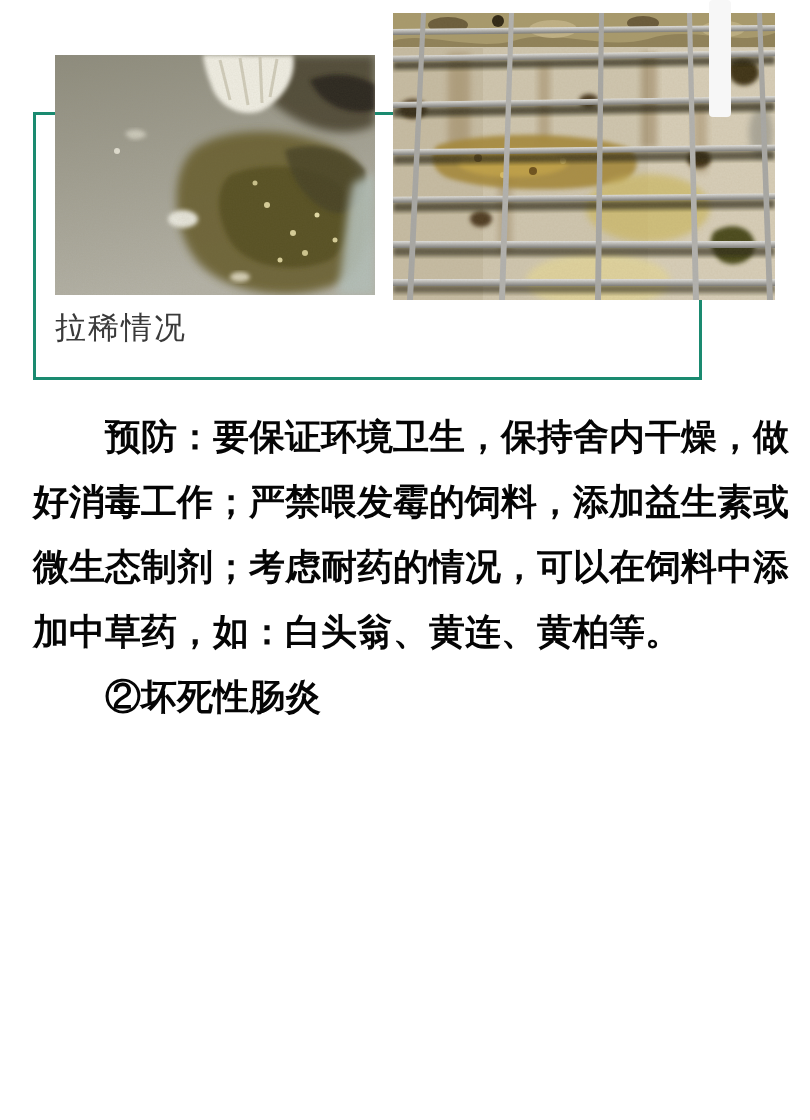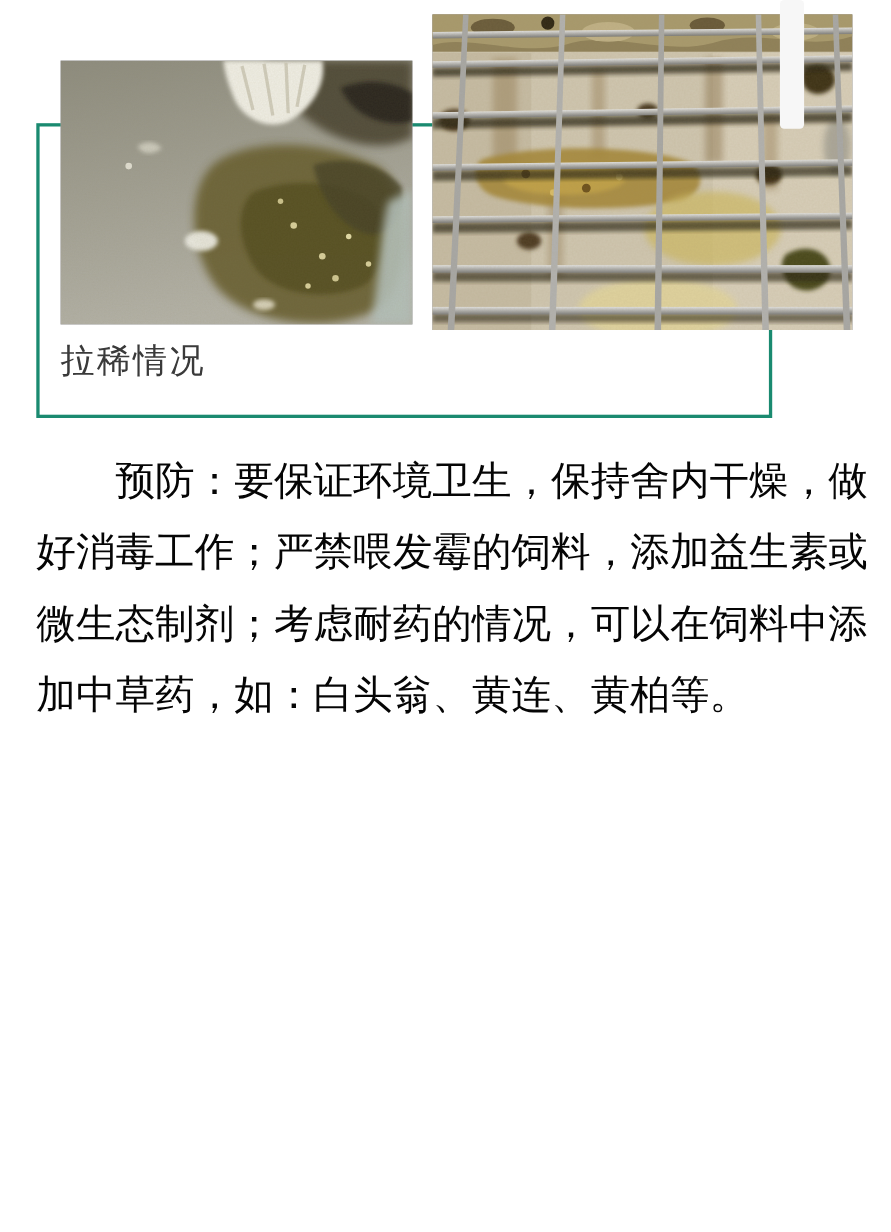--- a/index.html
+++ b/index.html
@@ -61,21 +61,21 @@
     padding: 0 21px 0 33px;
     box-sizing: border-box;
     color: #050505;
   }
   .article p, .article h3 {
     margin: 0;
     font-size: 36px;
     line-height: 65px;
     text-align: justify;
     text-indent: 2em;
-    font-weight: normal;
+    font-weight: bold;
     word-break: break-all;
     font-family: "Liberation Sans", sans-serif;
   }
   .article h3 { font-weight: bold; text-align: left; }
 </style>
 </head>
 <body>
 
 <div class="page">
 
@@ -216,15 +216,16 @@
       </svg>
     </div>
 
     <div class="caption">拉稀情况</div>
 
     <div class="scrollbar-track"></div>
   </div>
 
   <div class="article">
     <p>预防：要保证环境卫生，保持舍内干燥，做好消毒工作；严禁喂发霉的饲料，添加益生素或微生态制剂；考虑耐药的情况，可以在饲料中添加中草药，如：白头翁、黄连、黄柏等。</p>
+    <h3>②坏死性肠炎</h3>
   </div>
 
 </div>
 
 </body></html>

